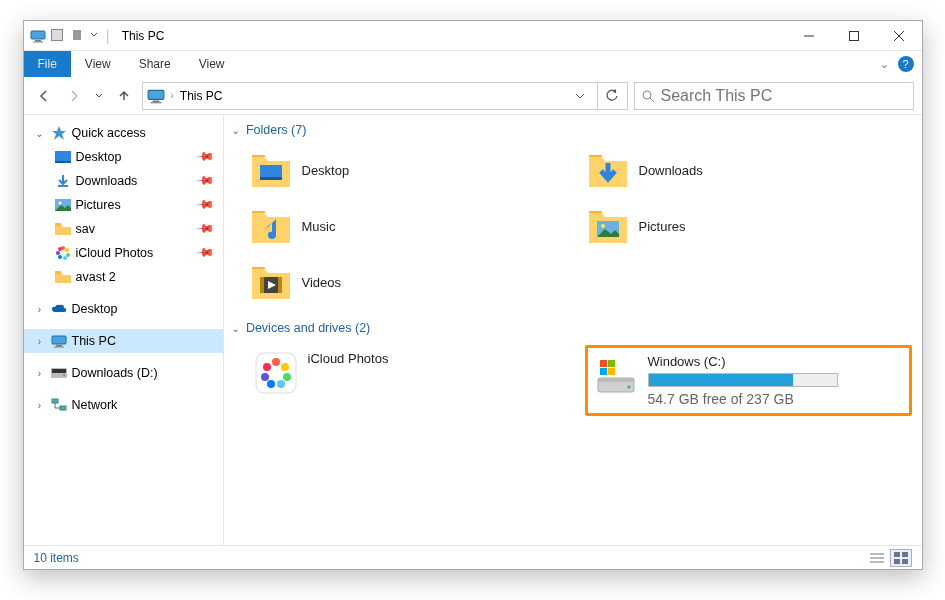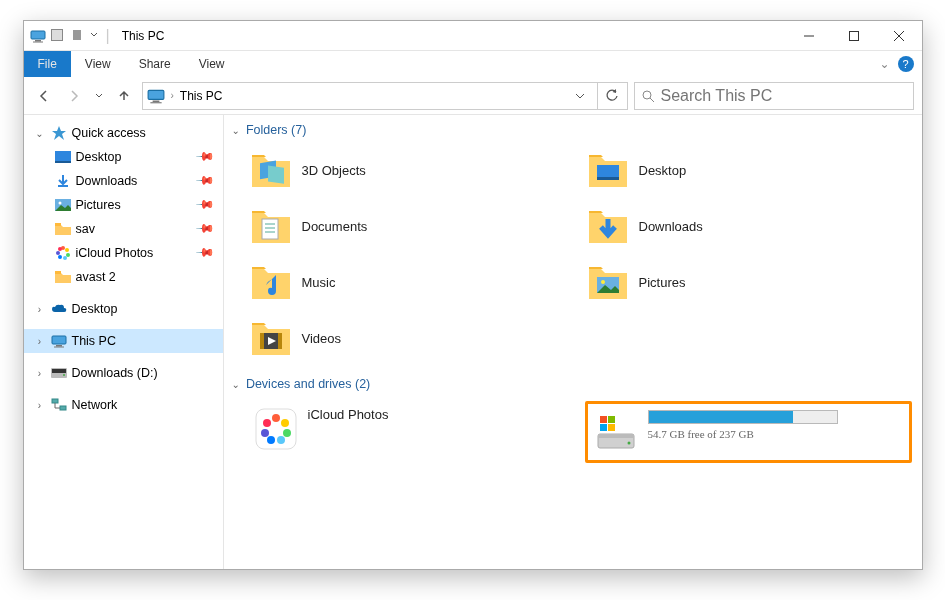--- a/index.html
+++ b/index.html
@@ -49,21 +49,21 @@
 .folder-item { display: flex; align-items: center; gap: 10px; height: 50px; padding: 2px; cursor: pointer;}
 .folder-icon { width: 42px; height: 42px; display: flex; align-items: center; justify-content: center; }
 .folder-name { font-size: 13px; color: #222; }
 .drives-grid { display: grid; grid-template-columns: 1fr 1fr; column-gap: 10px; padding: 6px 2px 10px 18px; }
 .drive-item { display: flex; align-items: flex-start; gap: 10px; padding: 6px; }
 .drive-icon { width: 44px; height: 44px; display:flex; align-items:center; justify-content:center;}
 .drive-info { flex: 1; display: flex; flex-direction: column; gap: 4px; }
 .drive-name { font-size: 13px; color: #222; }
 .drive-bar { width: 190px; height: 14px; border: 1px solid #b9b9b9; background: #eee; position: relative; }
 .drive-bar-fill { height: 100%; background: #26a0da; }
-.drive-sub { font-size: 11px; color: #666; font-family: Liberation Serif, serif; }
+.drive-sub { font-size: 14px; color: #666; }
 .highlight { border: 3px solid #ff8c00; border-radius: 2px; }
 
 .statusbar { height: 24px; border-top: 1px solid #e5e5e5; display: flex; align-items: center; padding: 0 10px; font-size: 12px; color: #26619c; }
 .statusbar .right { margin-left: auto; display: flex; gap: 2px; }
 .view-btn { width: 22px; height: 18px; border: 1px solid transparent; display: flex; align-items: center; justify-content: center; }
 .view-btn.active { border-color: #aac; background: #e8f0fe; }
 
 
 svg { display: block; }
 </style>
@@ -318,49 +318,25 @@
       <div class="section-header">
         <span class="chev">⌄</span>
         <span>Folders (7)</span>
       </div>
       <div class="folders-grid" id="folders-grid">
           <div class="folder-item">
             <span class="folder-icon">
               <svg width="42" height="42" viewBox="0 0 42 42">
                 <path d="M2 8 L14 8 L18 12 L40 12 L40 38 L2 38 Z" fill="#ffd36b"></path>
                 <path d="M2 6 L14 6 L16 8 L2 8 Z" fill="#f7b731"></path>
-                <rect x="10" y="16" width="16" height="16" fill="#4aa3df" transform="skewY(-10)"></rect>
-                <rect x="18" y="14" width="16" height="16" fill="#7cc" transform="skewY(8)"></rect>
-              </svg>
-            </span>
-            <span class="folder-name">3D Objects</span>
-          </div>
-          <div class="folder-item">
-            <span class="folder-icon">
-              <svg width="42" height="42" viewBox="0 0 42 42">
-                <path d="M2 8 L14 8 L18 12 L40 12 L40 38 L2 38 Z" fill="#ffd36b"></path>
-                <path d="M2 6 L14 6 L16 8 L2 8 Z" fill="#f7b731"></path>
                 <rect x="10" y="16" width="22" height="14" fill="#2e86de"></rect>
                 <rect x="10" y="28" width="22" height="3" fill="#1a5a96"></rect>
               </svg>
             </span>
             <span class="folder-name">Desktop</span>
-          </div>
-          <div class="folder-item">
-            <span class="folder-icon">
-              <svg width="42" height="42" viewBox="0 0 42 42">
-                <path d="M2 8 L14 8 L18 12 L40 12 L40 38 L2 38 Z" fill="#ffd36b"></path>
-                <path d="M2 6 L14 6 L16 8 L2 8 Z" fill="#f7b731"></path>
-                <rect x="12" y="14" width="16" height="20" fill="#fff" stroke="#aaa"></rect>
-                <line x1="15" y1="19" x2="25" y2="19" stroke="#5a9"></line>
-                <line x1="15" y1="23" x2="25" y2="23" stroke="#5a9"></line>
-                <line x1="15" y1="27" x2="25" y2="27" stroke="#5a9"></line>
-              </svg>
-            </span>
-            <span class="folder-name">Documents</span>
           </div>
           <div class="folder-item">
             <span class="folder-icon">
               <svg width="42" height="42" viewBox="0 0 42 42">
                 <path d="M2 8 L14 8 L18 12 L40 12 L40 38 L2 38 Z" fill="#ffd36b"></path>
                 <path d="M2 6 L14 6 L16 8 L2 8 Z" fill="#f7b731"></path>
                 <path d="M21 14 L21 28 M14 22 L21 30 L28 22" stroke="#2e86de" stroke-width="5" fill="none"></path>
               </svg>
             </span>
             <span class="folder-name">Downloads</span>
@@ -435,24 +411,45 @@
                 <circle cx="35" cy="33" r="1.5" fill="#4a4"></circle>
                 <g transform="translate(6 6)">
                   <rect x="0" y="0" width="7" height="7" fill="#f25022"></rect>
                   <rect x="8" y="0" width="7" height="7" fill="#7fba00"></rect>
                   <rect x="0" y="8" width="7" height="7" fill="#00a4ef"></rect>
                   <rect x="8" y="8" width="7" height="7" fill="#ffb900"></rect>
                 </g>
               </svg>
             </span>
             <div class="drive-info">
+              <span class="drive-name">Windows (C:)</span>
               <div class="drive-bar">
                 <div class="drive-bar-fill" style="width:77%"></div>
               </div>
               <span class="drive-sub">54.7 GB free of 237 GB</span>
             </div>
           </div>
         </div>
     </div>
   </div>
 
+  <div class="statusbar">
+    <span>10 items</span>
+    <div class="right">
+      <div class="view-btn">
+          <svg width="14" height="12">
+            <line x1="0" y1="2" x2="14" y2="2" stroke="#678"></line>
+            <line x1="0" y1="6" x2="14" y2="6" stroke="#678"></line>
+            <line x1="0" y1="10" x2="14" y2="10" stroke="#678"></line>
+          </svg>
+        </div>
+      <div class="view-btn active">
+          <svg width="14" height="12">
+            <rect x="0" y="0" width="6" height="5" fill="#678"></rect>
+            <rect x="8" y="0" width="6" height="5" fill="#678"></rect>
+            <rect x="0" y="7" width="6" height="5" fill="#678"></rect>
+            <rect x="8" y="7" width="6" height="5" fill="#678"></rect>
+          </svg>
+        </div>
+    </div>
+  </div>
 
 </div>
 
 </body></html>

